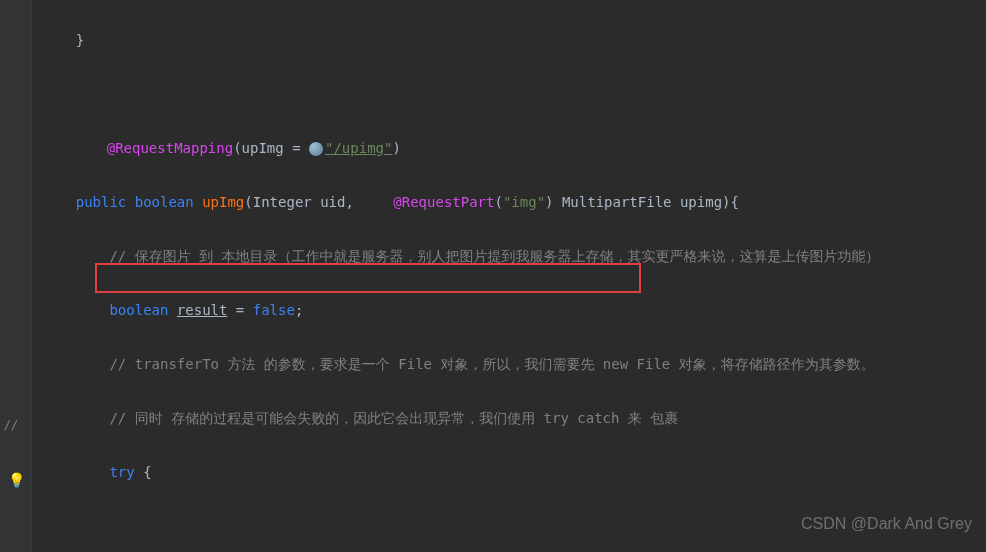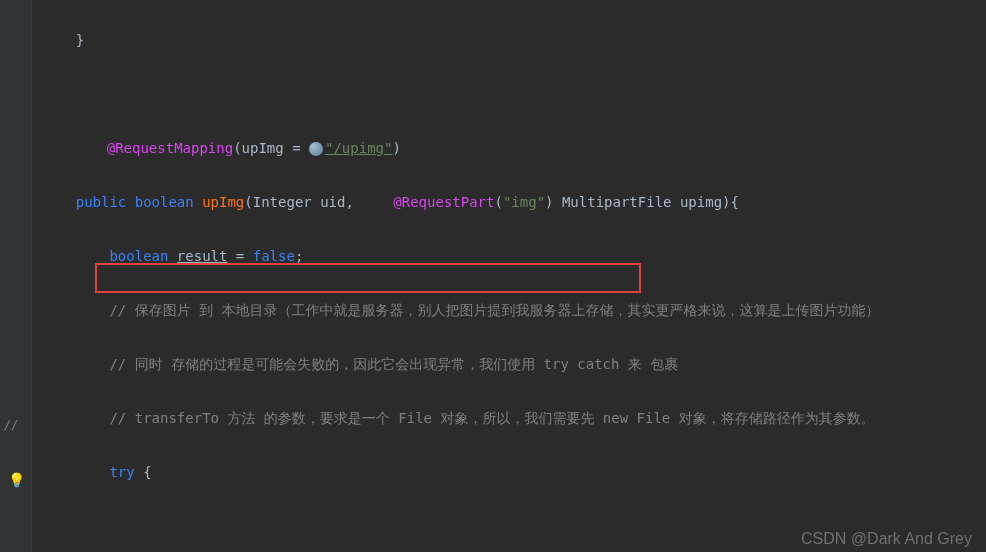--- a/index.html
+++ b/index.html
@@ -64,43 +64,43 @@
       left: 95px;
       top: 263px;
       width: 546px;
       height: 30px;
       border: 2px solid #e04040;
       pointer-events: none;
     }
     .watermark {
       position: absolute;
       right: 14px;
-      bottom: 0;
+      bottom: 15px;
       color: #707070;
       font-size: 16px;
       font-family: Arial, sans-serif;
     }
   </style>
 </head>
 <body>
 
 <div class="gutter">
   <div class="gutter-icon bulb-icon">💡</div>
   <div class="comment-mark">//</div>
 </div>
 
 <div class="code">
 <div class="line"><span>    }</span></div>
 <div class="line"><span></span></div>
 <div class="line">    <span class="anno">@RequestMapping</span><span>(upImg = </span><span class="globe-inline"></span><span class="url-str">"/upimg"</span><span>)</span></div>
 <div class="line">    <span class="kw">public boolean </span><span class="method">upImg</span><span>(Integer </span><span>uid</span><span>, </span><span class="anno">@RequestPart</span><span>(</span><span class="str">"img"</span><span>) MultipartFile </span><span>upimg</span><span>){</span></div>
+<div class="line"><span class="comment">        // 保存图片 到 本地目录（工作中就是服务器，别人把图片提到我服务器上存储，其实更严格来说，这算是上传图片功能）</span></div>
 <div class="line"><span class="kw">        boolean </span><span class="underline">result</span><span> = </span><span class="kw">false</span><span>;</span></div>
-<div class="line"><span class="comment">        // 保存图片 到 本地目录（工作中就是服务器，别人把图片提到我服务器上存储，其实更严格来说，这算是上传图片功能）</span></div>
+<div class="line"><span class="comment">        // transferTo 方法 的参数，要求是一个 File 对象，所以，我们需要先 new File 对象，将存储路径作为其参数。</span></div>
 <div class="line"><span class="comment">        // 同时 存储的过程是可能会失败的，因此它会出现异常，我们使用 try catch 来 包裹</span></div>
-<div class="line"><span class="comment">        // transferTo 方法 的参数，要求是一个 File 对象，所以，我们需要先 new File 对象，将存储路径作为其参数。</span></div>
 <div class="line"><span class="kw">        try </span><span>{</span></div>
 
 
 
 
 
 
 
 
 

